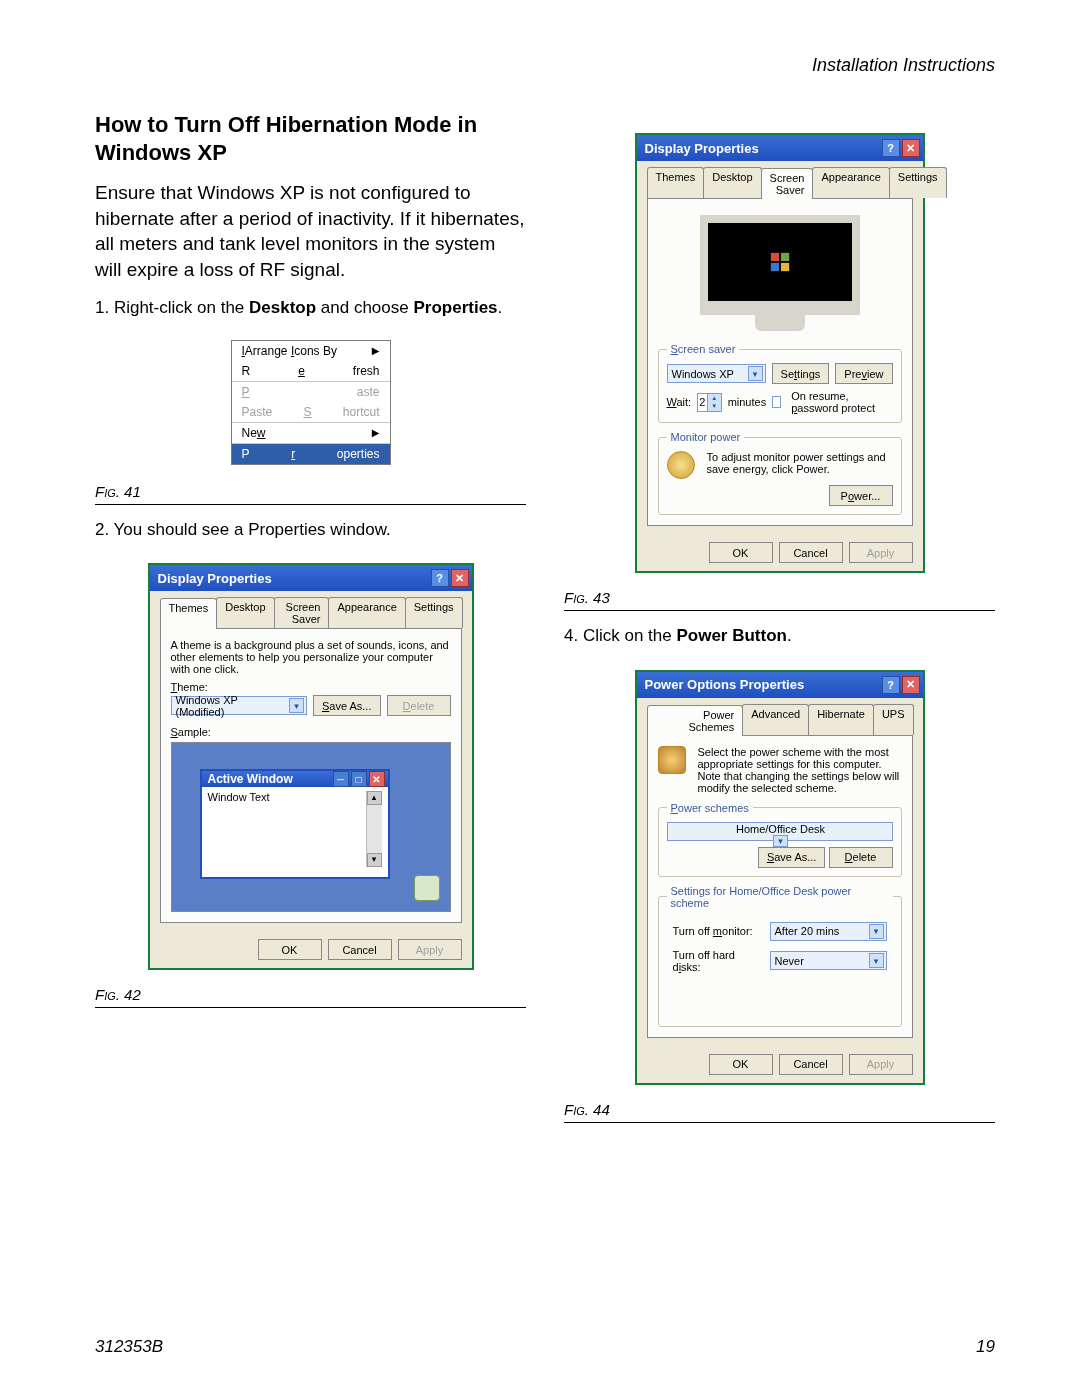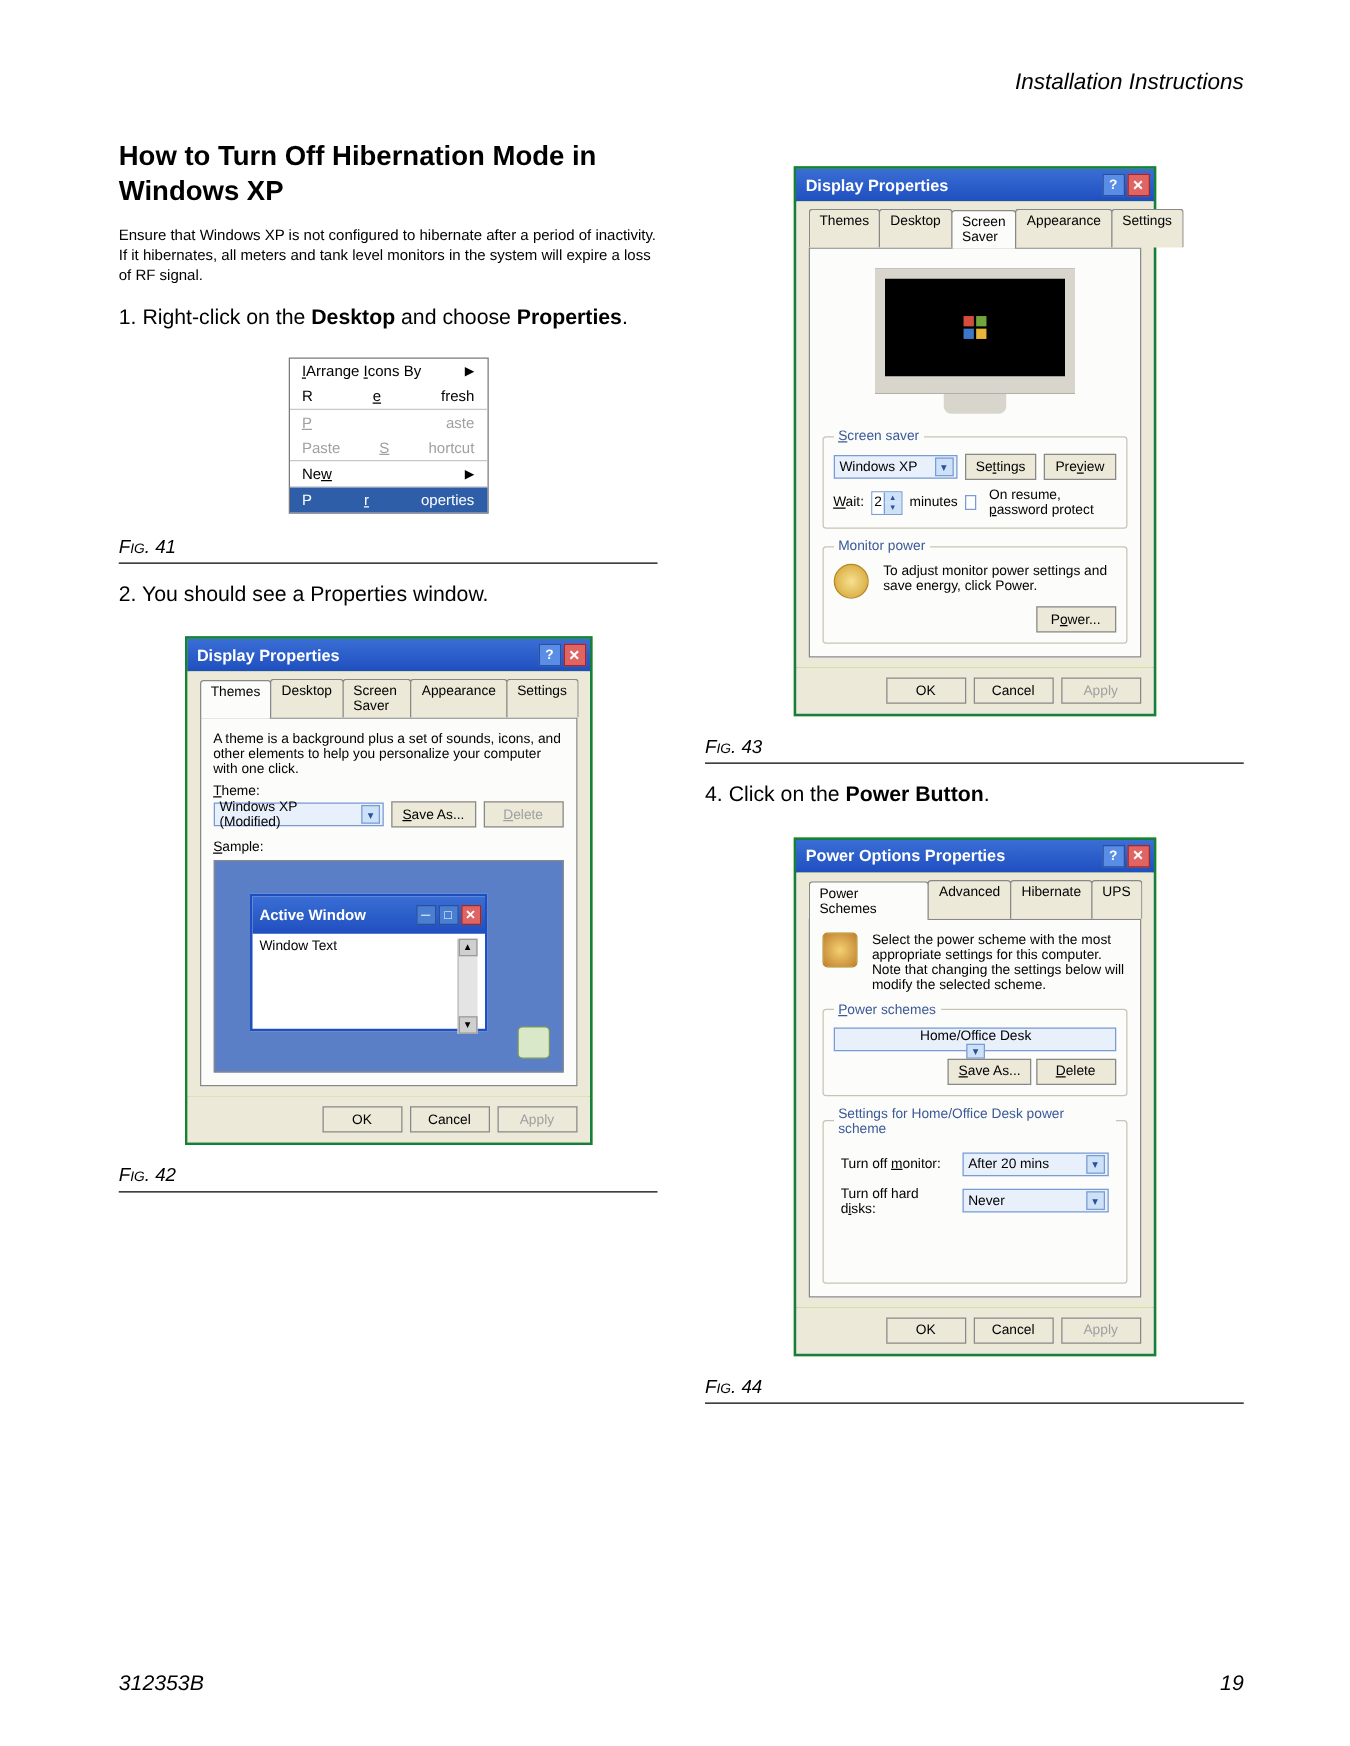--- a/index.html
+++ b/index.html
@@ -22,21 +22,21 @@
     display: flex;
     gap: 38px;
   }
   .col { flex: 1; }
   h2.title {
     font-size: 22px;
     font-weight: bold;
     margin-bottom: 14px;
     line-height: 1.25;
   }
-  .para { font-size: 12px; line-height: 1.35; margin-bottom: 14px; }
+  .para { font-size: 19px; line-height: 1.35; margin-bottom: 14px; }
   .step { font-size: 17px; line-height: 1.35; margin-bottom: 14px; padding-left: 28px; text-indent: -28px; }
   .fig-label { font-size: 15px; font-variant: small-caps; font-style: italic; margin-bottom: 4px; }
   .fig-rule { border: 0; border-top: 1px solid #000; margin-bottom: 14px; }
   .footer { position: absolute; bottom: 40px; left: 95px; right: 85px; display: flex; justify-content: space-between; font-size: 17px; font-style: italic; }
   .footer .pg { font-style: italic; }
 
   
   .ctxmenu {
     width: 160px;
     margin: 20px auto 18px auto;
@@ -69,41 +69,41 @@
     font-weight: bold;
     font-size: 13px;
     display: flex; align-items:center; justify-content:space-between;
     padding: 0 3px 0 8px;
   }
   .xp-tbtns { display:flex; gap:2px; }
   .xp-tbtn { width:18px; height:18px; background:#e06464; border:1px solid #9a2b2b; color:#fff; font-size:11px; display:flex; align-items:center; justify-content:center; }
   .xp-tbtn.help { background:#5a8ee6; border-color:#2b4f9e; }
   .xp-body { padding: 6px 10px 8px 10px; background:#ece9d8; }
   .xp-tabs { display:flex; margin-bottom:0; }
-  .xp-tab { padding:3px 8px; border:1px solid #888; border-bottom:none; background:#ece9d8; font-size:11px; border-radius:3px 3px 0 0; margin-right:-1px; position:relative; }
+  .xp-tab { padding:3px 8px; border:1px solid #888; border-bottom:none; background:#ece9d8; font-size:11px; border-radius:3px 3px 0 0; margin-right:-1px; position:relative;text-align:right; }
   .xp-tab.active { background:#fcfcfa; z-index:2; top:1px; }
   .xp-panel { border:1px solid #888; background:#fcfcfa; padding:10px; min-height:260px; }
   .xp-fieldset { border:1px solid #c8c3b3; border-radius:3px; padding:8px; margin-top:8px; }
   .xp-fieldset legend { padding:0 4px; color:#3b5998; font-size:11px; }
   .xp-select { height:19px; border:1px solid #7a9bd4; background:#e8f0fb; display:inline-flex; align-items:center; justify-content:space-between; padding:0 2px 0 4px; font-size:11px; flex:1; }
   .xp-select .dd { width:15px; height:15px; background:#cde1f7; border:1px solid #7a9bd4; display:flex;align-items:center;justify-content:center;font-size:9px;color:#2b4f9e;}
   .xp-btn { height:21px; min-width:64px; padding:0 8px; border:1px solid #888; background:#ece9d8; font-size:11px; }
   .xp-btn.disabled { color:#a0a0a0; }
   .xp-btnrow { display:flex; justify-content:flex-end; gap:6px; padding:8px 10px; background:#ece9d8; }
 
   
   .theme-sample {
     border:1px solid #888; background:#5a7fc6; height:170px; position:relative; margin-top:4px;
   }
   .active-window {
     position:absolute; left:28px; top:26px; width:190px; height:110px;
     border:2px solid #1f4fbf; background:#fff;
   }
   .active-window .aw-title {
-    height:30px; background:linear-gradient(#3a6ed5,#1f4fbf); color:#fff; font-weight:bold; font-size:12px;
+    height:16px; background:linear-gradient(#3a6ed5,#1f4fbf); color:#fff; font-weight:bold; font-size:12px;
     display:flex; align-items:center; justify-content:space-between; padding:0 3px 0 6px;
   }
   .aw-btns { display:flex; gap:2px; }
   .aw-btn { width:16px; height:16px; font-size:10px; display:flex;align-items:center;justify-content:center;color:#fff;}
   .aw-btn.min{background:#4a7ed0;border:1px solid #2b4f9e;}
   .aw-btn.max{background:#4a7ed0;border:1px solid #2b4f9e;}
   .aw-btn.close{background:#e06464;border:1px solid #9a2b2b;}
   .aw-body { padding:4px 6px; font-size:11px; height:calc(100% - 22px); display:flex;}
   .aw-body .txt{flex:1;}
   .aw-body .sbar{width:16px;background:#e4e4e4;border-left:1px solid #bbb;display:flex;flex-direction:column;justify-content:space-between;}

